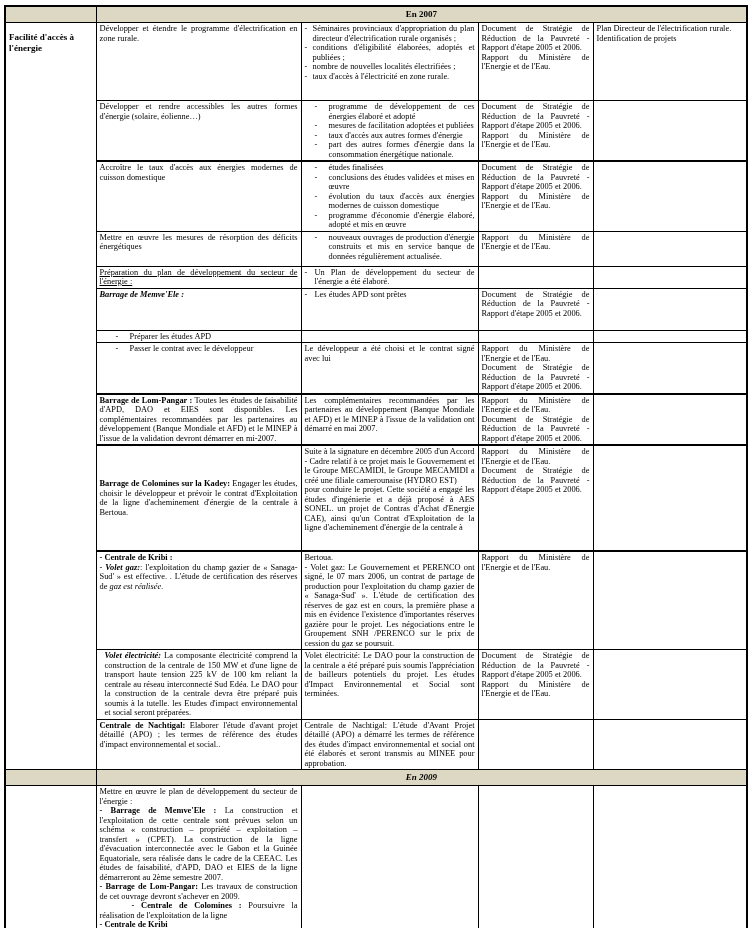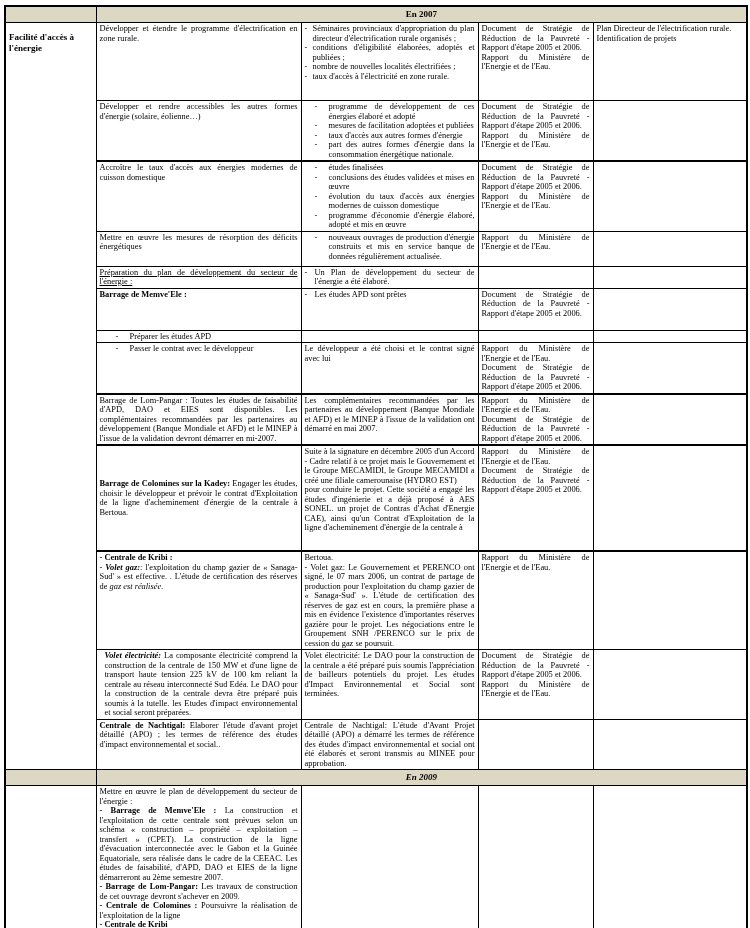--- a/index.html
+++ b/index.html
@@ -153,21 +153,21 @@
             <div class="bullet">
               <span class="dash" style="flex-basis: 10px;">-</span>
               <span class="btext"><span>Un Plan de développement du secteur de l'énergie a été élaboré.</span></span>
             </div>
           </td>
           <td></td>
           <td></td>
         </tr>
         <tr>
           <td style="height: 42px;">
-            <div class="para"><span style="font-weight: bold;">Barrage de Memve'Ele :</span></div>
+            <div class="para"><span style="font-weight: bold; font-style: italic;">Barrage de Memve'Ele :</span></div>
           </td>
           <td>
             <div class="bullet">
               <span class="dash" style="flex-basis: 10px;">-</span>
               <span class="btext"><span>Les études APD sont prêtes</span></span>
             </div>
           </td>
           <td>
             <div class="para"><span>Document de Stratégie de Réduction de la Pauvreté - Rapport d'étape 2005 et 2006.</span></div>
           </td>
@@ -195,21 +195,21 @@
             <div class="para"><span>Le développeur a été choisi et le contrat signé avec lui</span></div>
           </td>
           <td>
             <div class="para"><span>Rapport du Ministère de l'Energie et de l'Eau.</span></div>
             <div class="para"><span>Document de Stratégie de Réduction de la Pauvreté - Rapport d'étape 2005 et 2006.</span></div>
           </td>
           <td></td>
         </tr>
         <tr class="thick-top">
           <td style="height: 47px;">
-            <div class="para"><span style="font-weight: normal;">Barrage de Lom-Pangar : </span><span>Toutes les études de faisabilité d'APD, DAO et EIES sont disponibles. Les complémentaires recommandées par les partenaires au développement (Banque Mondiale et AFD) et le MINEP à l'issue de la validation devront démarrer en mi-2007.</span></div>
+            <div class="para"><span style="font-weight: bold;">Barrage de Lom-Pangar : </span><span>Toutes les études de faisabilité d'APD, DAO et EIES sont disponibles. Les complémentaires recommandées par les partenaires au développement (Banque Mondiale et AFD) et le MINEP à l'issue de la validation devront démarrer en mi-2007.</span></div>
           </td>
           <td>
             <div class="para"><span>Les complémentaires recommandées par les partenaires au développement (Banque Mondiale et AFD) et le MINEP à l'issue de la validation ont démarré en mai 2007.</span></div>
           </td>
           <td>
             <div class="para"><span>Rapport du Ministère de l'Energie et de l'Eau.</span></div>
             <div class="para"><span>Document de Stratégie de Réduction de la Pauvreté - Rapport d'étape 2005 et 2006.</span></div>
           </td>
           <td></td>
         </tr>
@@ -271,21 +271,21 @@
         <td class="lbl" colspan="4">En 2009</td>
       </tr>
     </tbody>
     <tbody>
         <tr>
           <td></td>
           <td style="height: 175px;">
             <div class="para"><span>Mettre en œuvre le plan de développement du secteur de l'énergie :</span></div>
             <div class="para"><span style="font-weight: bold;">- Barrage de Memve'Ele : </span><span>La construction et l'exploitation de cette centrale sont prévues selon un schéma « construction – propriété – exploitation – transfert » (CPET). La construction de la ligne d'évacuation interconnectée avec le Gabon et la Guinée Equatoriale, sera réalisée dans le cadre de la CEEAC. Les études de faisabilité, d'APD, DAO et EIES de la ligne démarreront au 2ème semestre 2007.</span></div>
             <div class="para"><span style="font-weight: bold;">- Barrage de Lom-Pangar: </span><span>Les travaux de construction de cet ouvrage devront s'achever en 2009.</span></div>
-            <div class="para"><span style="font-weight: bold;">- Centrale de Colomines : </span><span>Poursuivre la réalisation de l'exploitation de la ligne</span></div>
+            <div class="para"><span style="font-weight: bold; margin-left: 32px;">- Centrale de Colomines : </span><span>Poursuivre la réalisation de l'exploitation de la ligne</span></div>
             <div class="para"><span style="font-weight: bold;">- Centrale de Kribi</span></div>
             <div class="para"><span style="font-weight: bold;">- Volet gaz: </span><span>Poursuivre l'exploitation du champ gazier de « Sanaga-Sud' ».</span></div>
           </td>
           <td></td>
           <td></td>
           <td></td>
         </tr>
       </tbody>
 
   </table>

